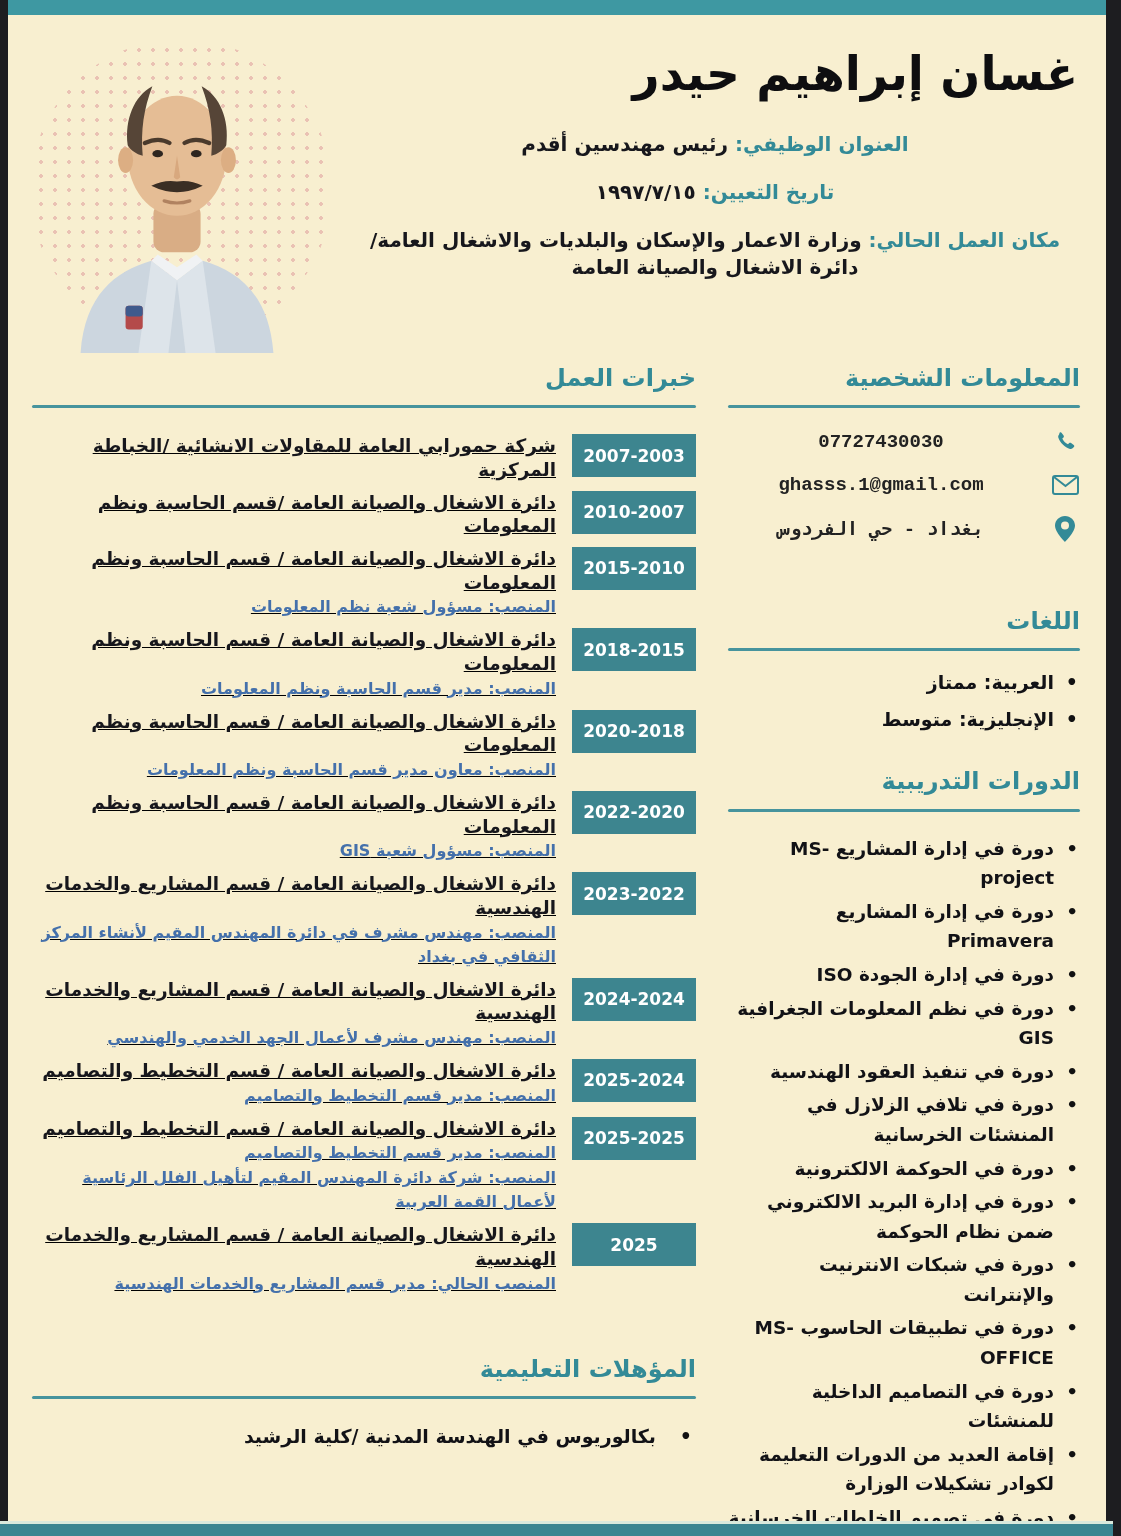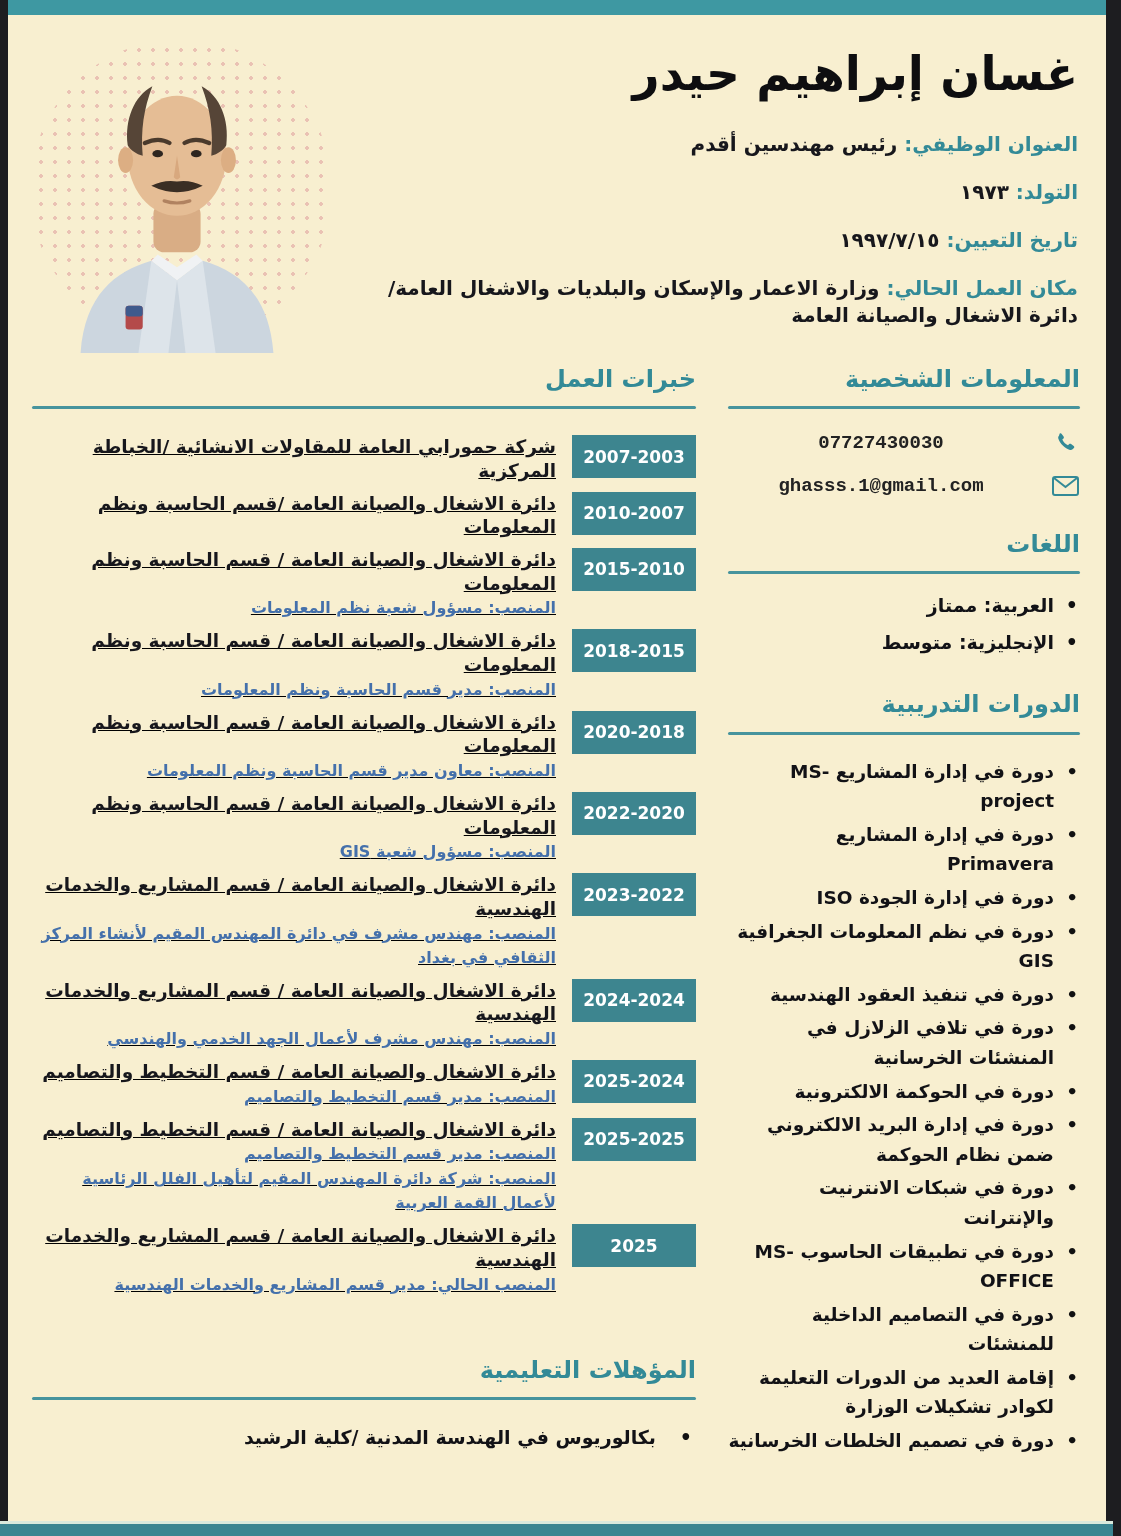--- a/index.html
+++ b/index.html
@@ -29,21 +29,21 @@
     position:absolute;left:-8px;bottom:0;width:1121px;height:15px;
     background:#3a8591;border-top:3px solid #d9e9dc;z-index:6;
   }
   
   .header{display:flex;padding:16px 28px 0 14px;}
   .header-text{flex:1;min-width:0;}
   .name{
     font-size:47px;font-weight:bold;color:#0e0e10;
     margin:16px 0 30px;letter-spacing:0;line-height:1.15;text-align:right;
   }
-  .hfield{font-size:20px;font-weight:bold;margin:0 0 21px;color:var(--ink);text-align:right;line-height:1.35;}
+  .hfield{font-size:20px;font-weight:bold;margin:0 0 21px;color:var(--ink);text-align:center;line-height:1.35;}
   .hlabel{color:var(--accent);}
   .photo-wrap{flex:0 0 330px;position:relative;height:318px;}
   .dots-circle{
     position:absolute;top:8px;left:8px;width:302px;height:302px;border-radius:50%;
     background-image:radial-gradient(#eac2b4 1.7px, rgba(0,0,0,0) 1.9px);
     background-size:14px 14px;background-position:4px 4px;
     overflow:hidden;
   }
   .avatar-svg{position:absolute;bottom:-4px;left:26px;}
   
@@ -68,21 +68,21 @@
     font-weight:bold;color:#121216;
   }
   .blist li::before{
     content:"•";position:absolute;right:2px;top:0;color:#111;
   }
   .lang-list{margin-top:20px;}
   .lang-list li{font-size:19px;margin-bottom:15px;}
   .course-list{margin-top:22px;}
   .course-list li{font-size:18.5px;line-height:1.6;margin-bottom:4px;}
   
-  .sec-languages{margin-top:32px;}
+  .sec-languages{margin-top:64px;}
   .sec-courses{margin-top:36px;}
   .sec-education{margin-top:58px;}
   .edu-list{margin-top:26px;}
   .edu-list li{font-size:19px;padding-right:40px;margin-bottom:20px;}
   .edu-list li::before{right:4px;}
   
   .xp-list{margin-top:26px;}
   .xp-row{display:flex;gap:16px;align-items:flex-start;margin-bottom:9px;}
   .badge{
     flex:0 0 124px;min-height:43px;background:var(--badge);color:#fff;
@@ -99,21 +99,20 @@
 <div class="page">
   <div class="topbar"></div>
 
   <div class="header">
     <div class="header-text">
       <div class="name">غسان إبراهيم حيدر</div>
       <div>
 
           <p class="hfield"><span class="hlabel">العنوان الوظيفي:</span> <span>رئيس مهندسين أقدم</span></p>
 
-          <p class="hfield"><span class="hlabel">التولد:</span> <span>١٩٧٣</span></p>
 
           <p class="hfield"><span class="hlabel">تاريخ التعيين:</span> <span>١٩٩٧/٧/١٥</span></p>
 
           <p class="hfield"><span class="hlabel">مكان العمل الحالي:</span> <span>وزارة الاعمار والإسكان والبلديات والاشغال العامة/دائرة الاشغال والصيانة العامة</span></p>
         </div>
     </div>
     <div class="photo-wrap">
       <div class="dots-circle"></div>
       <svg class="avatar-svg" width="258" height="300" viewBox="0 0 240 280">
 
@@ -167,20 +166,28 @@
           </div>
           <div class="contact-row">
             <span class="c-icon">
               <svg width="27" height="20" viewBox="0 0 27 20">
                   <rect x="1" y="1" width="25" height="18" rx="2" fill="none" stroke="#338a97" stroke-width="2"></rect>
                   <path d="M2 2 L13.5 11 L25 2" fill="none" stroke="#338a97" stroke-width="2"></path>
                 </svg>
             </span>
             <span class="contact-value ltr">ghasss.1@gmail.com</span>
           </div>
+          <div class="contact-row">
+            <span class="c-icon">
+              <svg width="20" height="26" viewBox="0 0 20 26">
+                  <path fill="#338a97" d="M10 0C4.5 0 0 4.3 0 9.6 0 16.5 10 26 10 26s10-9.5 10-16.4C20 4.3 15.5 0 10 0zm0 13.4a4 4 0 1 1 0-8 4 4 0 0 1 0 8z"></path>
+                </svg>
+            </span>
+            <span class="contact-value">بغداد - حي الفردوس</span>
+          </div>
         </div>
       </section>
 
       <section class="sec-languages">
         <h2 class="sec-title">اللغات</h2>
         <hr class="rule">
         <ul class="blist lang-list">
 
             <li>العربية: ممتاز</li>
 

